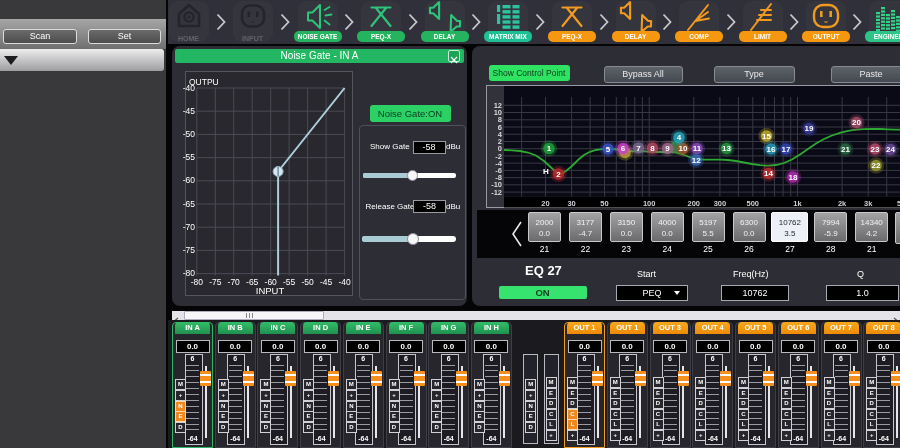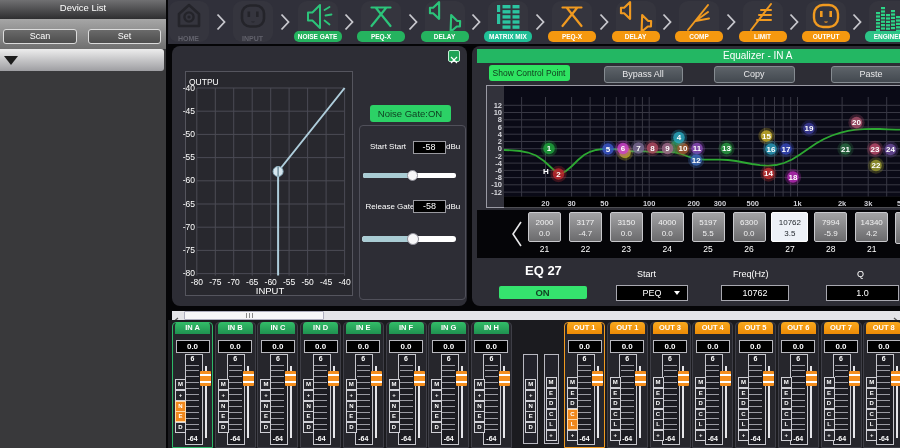--- a/index.html
+++ b/index.html
@@ -17,21 +17,20 @@
 .sbtn{position:absolute;width:9px;height:9px;background:#26262c;border:1px solid #d0d0d6;color:#fff;font-weight:bold;font-size:6px;text-align:center;line-height:9px;z-index:3;}
 .sbtn.on{background:#f0881c;border-color:#ffd9a8;}
 .tick{position:absolute;height:1px;background:#9a9aa2;z-index:2;}
 .fline{position:absolute;width:2px;background:#e6e6ea;z-index:2;}
 .fhandle{position:absolute;width:11px;height:15px;z-index:4;background:linear-gradient(180deg,#f58f1e 0 3px,#ffffff 3px 5px,#f58f1e 5px 10px,#ffffff 10px 12px,#f58f1e 12px 15px);border-radius:1px;}
 .mlab{position:absolute;color:#fff;font-weight:bold;font-size:7px;z-index:3;text-align:center;}
 </style></head>
 <body>
 
 <div class="abs" style="left:0;top:0;width:166px;height:448px;background:#39393b;">
- <div class="abs" style="left:0;top:0;width:166px;height:19px;background:linear-gradient(180deg,#707072,#2e2e30);color:#fff;font-size:9.5px;text-align:center;line-height:16px;">Device List</div>
  <div class="abs" style="left:0;top:19px;width:166px;height:30px;background:linear-gradient(180deg,#a6a6a6,#6f6f6f);"></div>
  <div class="abs" style="left:3px;top:29px;width:72px;height:13px;background:linear-gradient(180deg,#6a6a6a,#4d4d4d);border:1px solid #dcdcdc;border-radius:3px;color:#fff;font-size:9px;text-align:center;line-height:13px;">Scan</div>
  <div class="abs" style="left:88px;top:29px;width:71px;height:13px;background:linear-gradient(180deg,#6a6a6a,#4d4d4d);border:1px solid #dcdcdc;border-radius:3px;color:#fff;font-size:9px;text-align:center;line-height:13px;">Set</div>
  <div class="abs" style="left:0;top:49px;width:164px;height:22px;background:linear-gradient(180deg,#ededed,#9e9ea2);border-radius:0 3px 3px 0;">
    <div class="abs" style="left:4px;top:7px;width:0;height:0;border-left:7px solid transparent;border-right:7px solid transparent;border-top:9px solid #1c1c1c;"></div>
  </div>
 </div>
 <div class="abs" style="left:168px;top:0;width:732px;height:44px;background:#30303a;"></div>
 <div class="tile" style="left:168.5px;"></div>
 <div class="abs" style="left:168.5px;top:1px;width:40px;height:32px;text-align:center;"><svg width="40" height="30" viewBox="-20 -15 40 30">
@@ -187,20 +186,21 @@
     <path d="M1.5,1.5 L8.5,9 L1.5,16.5" fill="none" stroke="#c8c8ce" stroke-width="1.8"></path>
   </svg>
 <svg class="chev" style="left:789.2px;top:13px;" width="10" height="18" viewBox="0 0 10 18">
     <path d="M1.5,1.5 L8.5,9 L1.5,16.5" fill="none" stroke="#c8c8ce" stroke-width="1.8"></path>
   </svg>
 <svg class="chev" style="left:852.2px;top:13px;" width="10" height="18" viewBox="0 0 10 18">
     <path d="M1.5,1.5 L8.5,9 L1.5,16.5" fill="none" stroke="#c8c8ce" stroke-width="1.8"></path>
   </svg>
 
 <div class="abs" style="left:172px;top:46px;width:295px;height:260px;background:#2d2d35;border-radius:8px;">
+ <div class="abs" style="left:3px;top:3px;width:289px;height:14px;background:#23b763;border-radius:2px;color:#fff;font-size:10px;text-align:center;line-height:14px;">Noise Gate - IN A</div>
  <div class="abs" style="left:276px;top:4px;width:10px;height:10px;background:#1da355;border:1px solid #c8eed8;border-radius:2px;">
    <svg width="10" height="10">
         <path d="M2,2 L8,8 M8,2 L2,8" stroke="#fff" stroke-width="1.2"></path>
       </svg></div>
  <div class="abs" style="left:12.5px;top:25px;width:166px;height:223px;border:1px solid #55555e;background:#28282e;"></div>
 <svg class="abs" style="left:8px;top:26px;" width="172" height="223" viewBox="0 0 172 223">
       <line x1="16.8" y1="16" x2="16.8" y2="203.6" stroke="#4b4b54" stroke-width="1"></line>
       <line x1="35.3" y1="16" x2="35.3" y2="203.6" stroke="#4b4b54" stroke-width="1"></line>
       <line x1="53.7" y1="16" x2="53.7" y2="203.6" stroke="#4b4b54" stroke-width="1"></line>
       <line x1="72.2" y1="16" x2="72.2" y2="203.6" stroke="#4b4b54" stroke-width="1"></line>
@@ -237,41 +237,38 @@
       <text x="90.7" y="213" fill="#fff" font-size="8.5" text-anchor="middle" font-family="Liberation Sans">-60</text>
       <text x="109.1" y="213" fill="#fff" font-size="8.5" text-anchor="middle" font-family="Liberation Sans">-55</text>
       <text x="127.6" y="213" fill="#fff" font-size="8.5" text-anchor="middle" font-family="Liberation Sans">-50</text>
       <text x="146.1" y="213" fill="#fff" font-size="8.5" text-anchor="middle" font-family="Liberation Sans">-45</text>
       <text x="164.6" y="213" fill="#fff" font-size="8.5" text-anchor="middle" font-family="Liberation Sans">-40</text>
       <text x="9" y="13" fill="#fff" font-size="8.5" font-family="Liberation Sans">OUTPU</text>
       <text x="90" y="222" fill="#fff" font-size="9.5" text-anchor="middle" font-family="Liberation Sans">INPUT</text>
     </svg>
  <div class="abs" style="left:197.5px;top:58.5px;width:81px;height:17px;background:#2cd166;border-radius:3px;color:#0e3c20;font-size:9.5px;text-align:center;line-height:17px;">Noise Gate:ON</div>
  <div class="abs" style="left:186.5px;top:78.5px;width:105px;height:173px;border:1px solid #50505a;border-radius:4px;"></div>
- <div class="abs" style="left:198px;top:96px;color:#fff;font-size:8px;">Start Start</div>
+ <div class="abs" style="left:198px;top:96px;color:#fff;font-size:8px;">Show Gate</div>
  <div class="vbox" style="left:240.5px;top:94.5px;width:31px;height:11px;line-height:11px;">-58</div>
  <div class="abs" style="left:274px;top:96px;color:#fff;font-size:8px;">dBu</div>
  <div class="abs" style="left:191px;top:126.5px;width:93px;height:5px;background:#fff;border-radius:2px;"></div>
  <div class="abs" style="left:191px;top:126.5px;width:49px;height:5px;background:#a9ccd4;border-radius:2px;"></div>
  <div class="abs" style="left:234.5px;top:123.5px;width:11px;height:11px;background:#f6f6f8;border:1px solid #90909a;border-radius:6px;box-sizing:border-box;"></div>
  <div class="abs" style="left:193.5px;top:155.5px;color:#fff;font-size:8px;">Release Gate</div>
  <div class="vbox" style="left:241px;top:154px;width:31px;height:11px;line-height:11px;">-58</div>
  <div class="abs" style="left:274px;top:155.5px;color:#fff;font-size:8px;">dBu</div>
  <div class="abs" style="left:189.5px;top:189.5px;width:94px;height:6px;background:#fff;border-radius:3px;"></div>
  <div class="abs" style="left:189.5px;top:189.5px;width:50px;height:6px;background:#a9ccd4;border-radius:3px;"></div>
  <div class="abs" style="left:234.5px;top:186.5px;width:12px;height:12px;background:#f6f6f8;border:1px solid #90909a;border-radius:6px;box-sizing:border-box;"></div>
 </div>
 
 <div class="abs" style="left:472px;top:46px;width:428px;height:260px;background:#2d2d35;border-radius:8px 0 0 8px;">
- <div class="abs" style="left:5px;top:3px;width:423px;height:14px;background:#23b763;color:#fff;font-size:10px;line-height:14px;">
-      <span style="position:absolute;left:246px;">Equalizer - IN A</span>
-    </div>
  <div class="abs" style="left:16.5px;top:19px;width:81px;height:16px;background:#2ee361;border-radius:3px;color:#10381c;font-size:8.5px;text-align:center;line-height:16px;">Show Control Point</div>
  <div class="btn-gray" style="left:131.5px;top:20px;width:77px;height:15px;line-height:15px;">Bypass All</div>
- <div class="btn-gray" style="left:241.5px;top:20px;width:79px;height:15px;line-height:15px;">Copy</div>
+ <div class="btn-gray" style="left:241.5px;top:20px;width:79px;height:15px;line-height:15px;">Type</div>
  <div class="btn-gray" style="left:358.5px;top:20px;width:79px;height:15px;line-height:15px;">Paste</div>
 </div>
 <svg class="abs" style="left:486px;top:85px;" width="414" height="123" viewBox="0 0 414 123">
     <rect x="0.5" y="0.5" width="414" height="122" fill="#32323b" stroke="#9a9aa4" stroke-width="1"></rect>
     <rect x="18" y="1" width="396" height="110.5" fill="#0a0a16"></rect>
     <rect x="18" y="111.5" width="396" height="11" fill="#000"></rect>
     <line x1="18" y1="20.3" x2="414" y2="20.3" stroke="#383844" stroke-width="1"></line>
     <line x1="18" y1="27.5" x2="414" y2="27.5" stroke="#383844" stroke-width="1"></line>
     <line x1="18" y1="34.8" x2="414" y2="34.8" stroke="#383844" stroke-width="1"></line>
     <line x1="18" y1="42.0" x2="414" y2="42.0" stroke="#383844" stroke-width="1"></line>

